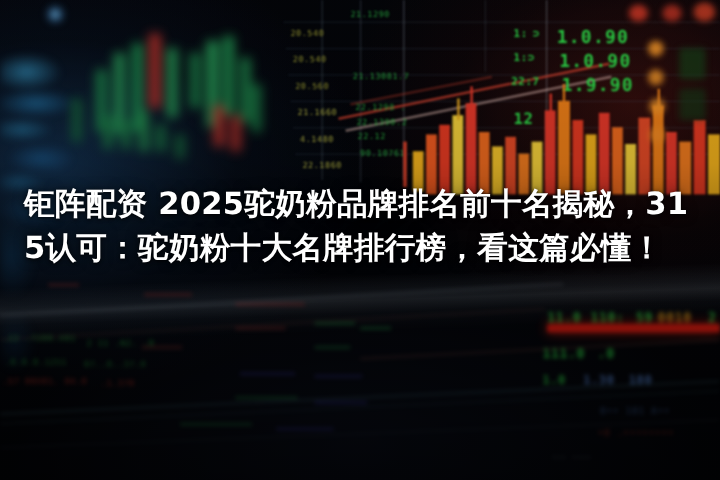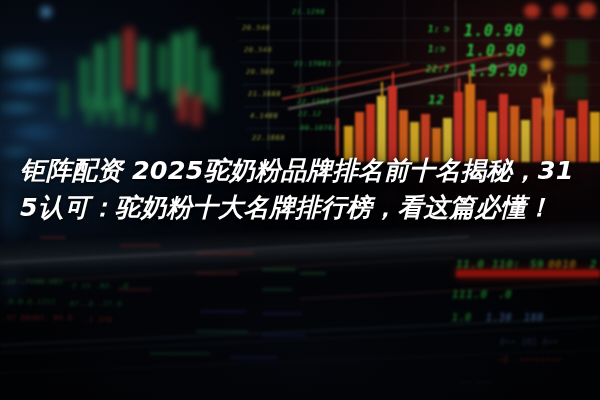--- a/index.html
+++ b/index.html
@@ -10,21 +10,20 @@
   body {
     font-family: "DejaVu Sans", "Liberation Sans", sans-serif;
   }
 
   #stage {
     position: relative;
     width: 600px;
     height: 400px;
     overflow: hidden;
     background: #05070d;
-    font-style: italic;
   }
 
   
   .layer {
     position: absolute;
     inset: 0;
     pointer-events: none;
   }
 
   

